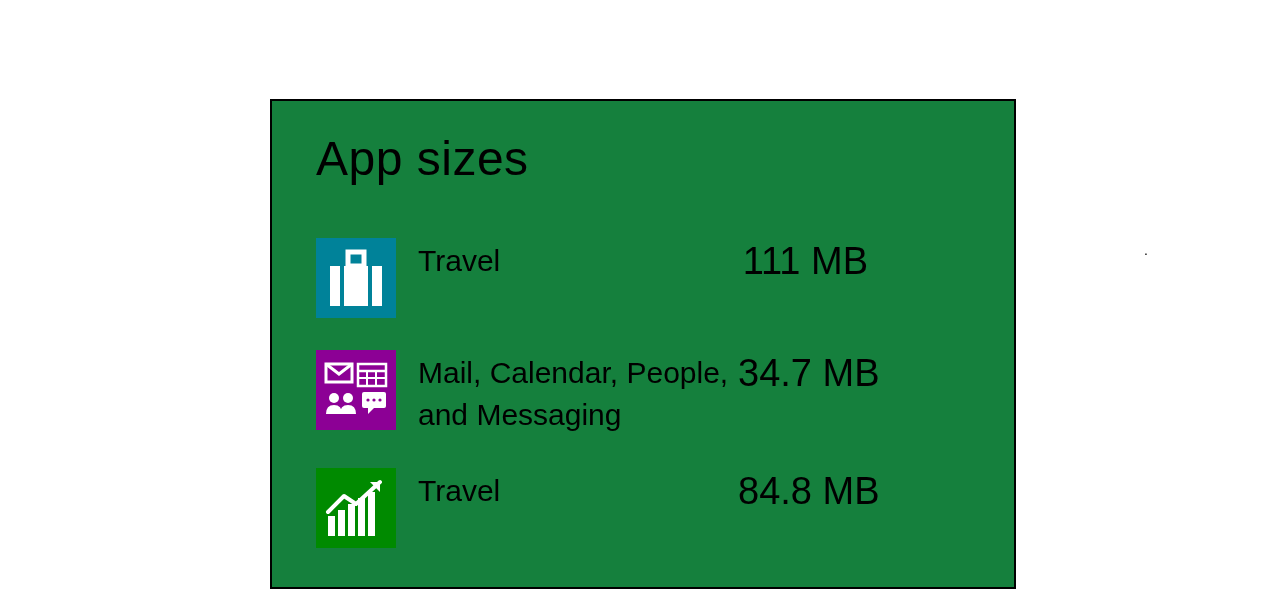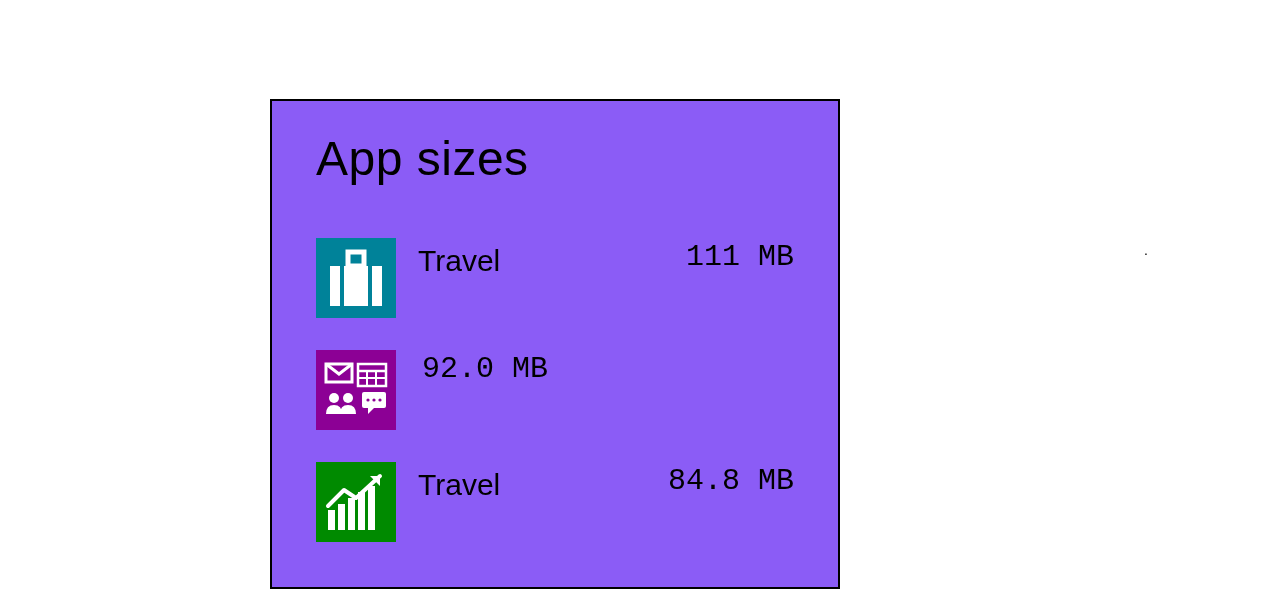--- a/index.html
+++ b/index.html
@@ -11,24 +11,24 @@
       font-family: "Segoe UI Light", "Segoe UI", Arial, sans-serif;
       background: #ffffff;
       width: 1285px;
       height: 589px;
       position: relative;
     }
     .panel {
       position: absolute;
       left: 270px;
       top: 99px;
-      width: 570px;
+      width: 746px;
       height: 490px;
       border: 2px solid #000000;
-      background: #8b5cf6;
+      background: #15803d;
       padding: 30px 44px;
     }
     .panel-title {
       font-size: 48px;
       font-weight: 300;
       color: #000000;
       margin-bottom: 52px;
       letter-spacing: 0.5px;
     }
     .app-list {
@@ -58,27 +58,26 @@
     .app-name {
       font-size: 30px;
       font-weight: 400;
       color: #000000;
       flex: 1;
       padding-top: 2px;
       line-height: 1.4;
       max-width: 320px;
     }
     .app-size {
-      font-size: 30px;
+      font-size: 38px;
       font-weight: 400;
       color: #000000;
       text-align: right;
       min-width: 130px;
       padding-top: 2px;
-      font-family: Liberation Mono, monospace;
     }
     .dot {
       position: absolute;
       left: 1144px;
       top: 242px;
       font-size: 14px;
       color: #000000;
     }
     .tile-travel { background: #008299; }
     .tile-mail { background: #8C0095; }
@@ -135,21 +134,22 @@
 
           <g transform="translate(46,42)">
             <rect x="0" y="0" width="24" height="16" rx="2" fill="#ffffff"></rect>
             <polygon points="6,14 6,22 14,14" fill="#ffffff"></polygon>
             <circle cx="6" cy="8" r="1.6" fill="#8C0095"></circle>
             <circle cx="12" cy="8" r="1.6" fill="#8C0095"></circle>
             <circle cx="18" cy="8" r="1.6" fill="#8C0095"></circle>
           </g>
         </svg>
       </div>
-      <div class="app-size">92.0 MB</div>
+      <div class="app-name">Mail, Calendar, People, and Messaging</div>
+      <div class="app-size">34.7 MB</div>
     </div>
 
     <div class="app-row">
       <div class="app-icon-tile tile-finance">
         <svg viewBox="0 0 80 80">
 
           <rect x="12" y="48" width="7" height="20" fill="#ffffff"></rect>
           <rect x="22" y="42" width="7" height="26" fill="#ffffff"></rect>
           <rect x="32" y="36" width="7" height="32" fill="#ffffff"></rect>
           <rect x="42" y="30" width="7" height="38" fill="#ffffff"></rect>

